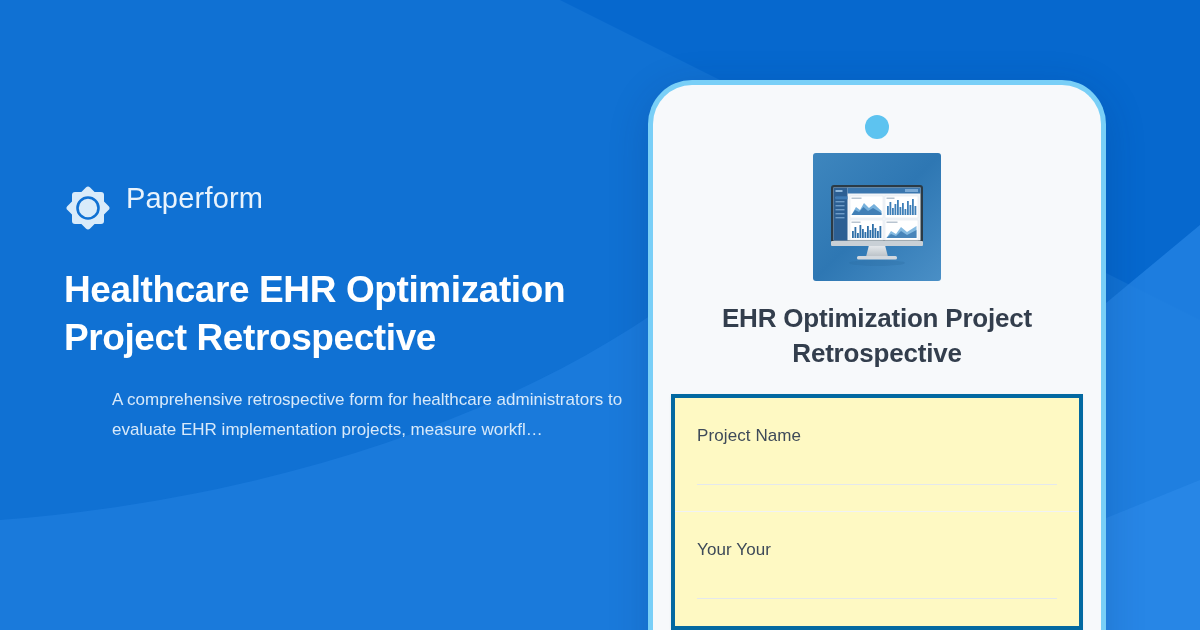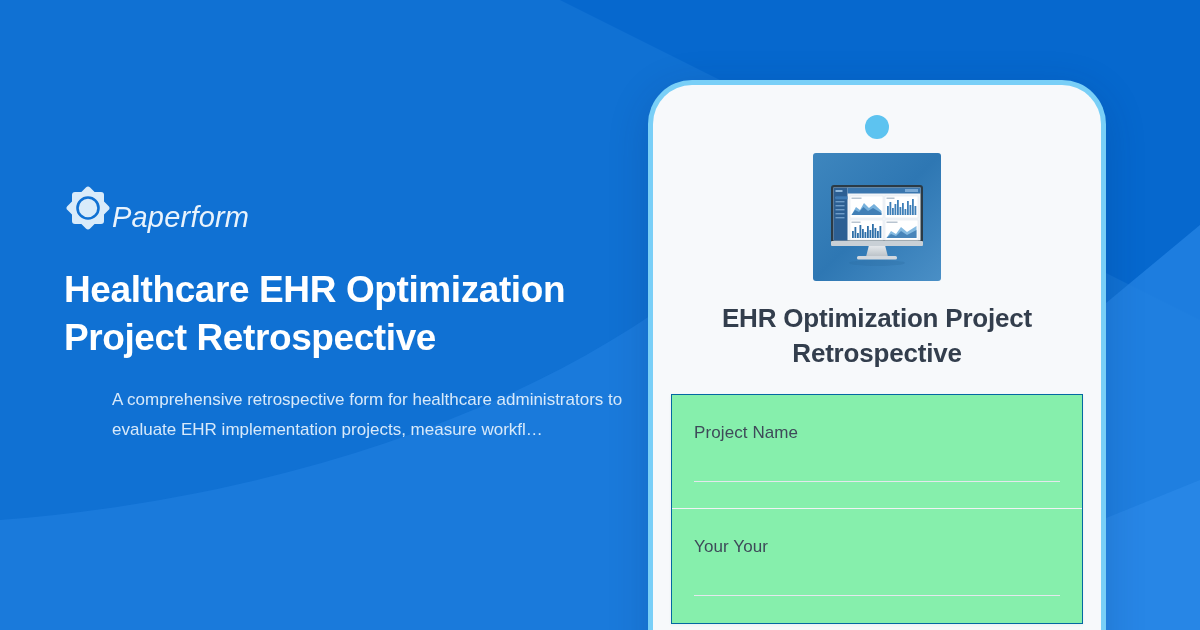--- a/index.html
+++ b/index.html
@@ -18,21 +18,21 @@
   .left-panel {
     position:absolute;
     left:64px; top:0;
     width:560px; height:630px;
     z-index:3;
     display:flex;
     flex-direction:column;
     justify-content:center;
   }
 
-  .brand { display:flex; align-items:flex-end; margin-bottom:34px;font-style:italic; }
+  .brand { display:flex; align-items:flex-start; gap:14px; margin-bottom:34px; }
   .brand-mark { width:48px; height:48px; flex:0 0 48px; }
   .brand-name {
     font-size:29px;
     font-weight:300;
     color:#E9F3FC;
     letter-spacing:0.2px;
     line-height:1;
   }
 
   .headline {
@@ -90,22 +90,22 @@
     font-size:26px;
     line-height:1.33;
     font-weight:700;
     color:#2F3B४9;
     color:#333E4D;
     letter-spacing:-0.2px;
   }
 
   .form-card {
     margin:24px 18px 0;
-    background:#86efac;
-    border:1px solid #0369a1;
+    background:#fef9c3;
+    border:4px solid #0369a1;
     box-shadow:0 1px 3px rgba(20,40,70,0.05);
   }
 
   .field {
     padding:28px 22px 0;
     height:114px;
     border-bottom:1px solid #F0F2F5;
   }
   .field:last-child { border-bottom:none; }
 

